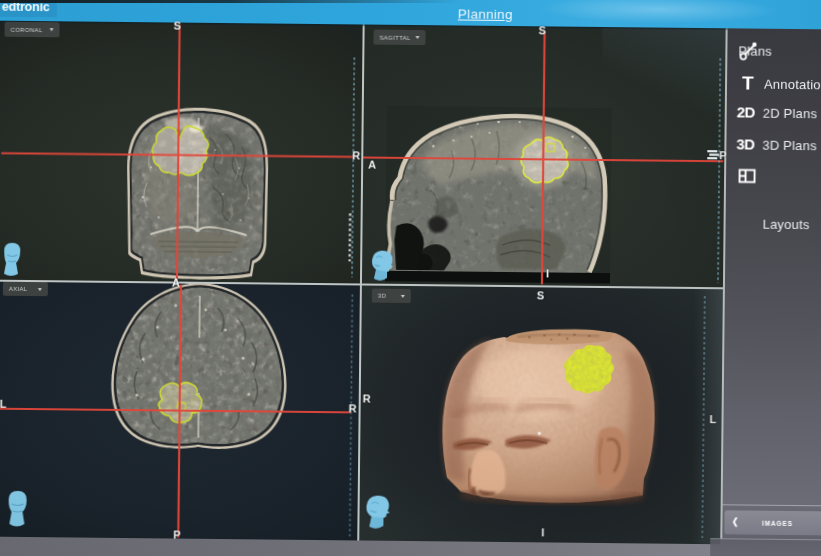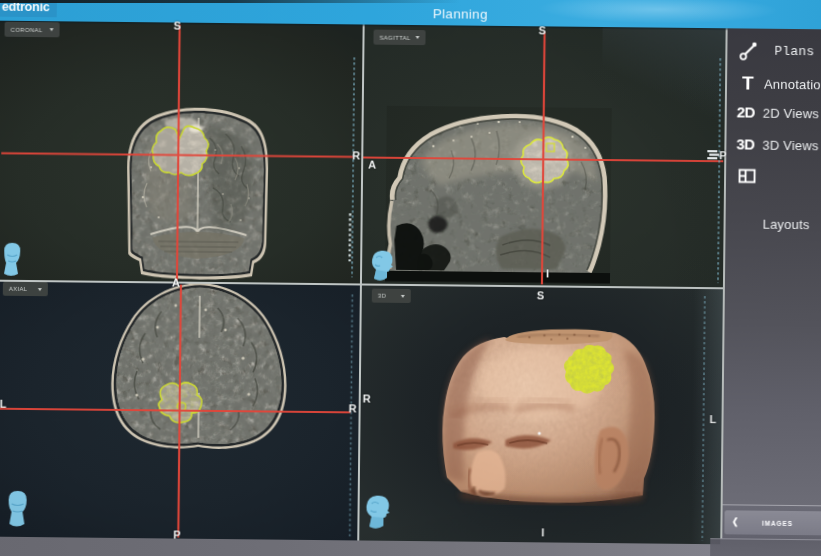--- a/index.html
+++ b/index.html
@@ -6,21 +6,21 @@
   *{box-sizing:border-box;font-family:"Liberation Sans",sans-serif;}
   #scene{position:absolute;left:-12px;top:-12px;width:845px;height:580px;background:#131418;
          transform:rotate(0.6deg);transform-origin:50% 50%;filter:blur(0.4px);}
   #page{position:absolute;left:12px;top:12px;width:821px;height:556px;}
   .abs{position:absolute;}
   
   #topbar{position:absolute;left:-12px;top:-8px;width:845px;height:33px;
           background:radial-gradient(ellipse 120px 14px at 79% 45%, rgba(210,240,255,0.35), rgba(210,240,255,0) 100%),linear-gradient(90deg,#2c9fd4 0%,#2ea5dc 45%,#3aace0 72%,#34a7dd 88%,#2ea1d6 100%);box-shadow:0 1.5px 0 rgba(10,30,40,0.5);}
   #logotile{position:absolute;left:-12px;top:1px;width:66px;height:20px;background:#2a93c8;}
   #logotxt{position:absolute;left:-1px;top:4px;color:#f4fafd;font-size:12.5px;font-weight:bold;letter-spacing:-0.2px;}
-  #planning{position:absolute;left:430px;top:6px;width:80px;text-align:left;color:#eef8fd;font-size:13.5px;letter-spacing:0.3px;}
+  #planning{position:absolute;left:430px;top:6px;width:80px;text-align:right;color:#eef8fd;font-size:13.5px;letter-spacing:0.3px;text-decoration:underline;}
   
   .quad{position:absolute;}
   #qTL{left:-12px;top:25px;width:372px;height:260px;
        background:radial-gradient(ellipse 75% 70% at 50% 58%, #2b332c 0%, #262d27 55%, #212621 85%, #1d2320 100%);}
   #qTR{left:360px;top:25px;width:363px;height:260px;
        background:radial-gradient(ellipse 78% 72% at 45% 60%, #2c342d 0%, #272e29 55%, #232a26 100%);}
   #qBL{left:-12px;top:284px;width:372px;height:258px;
        background:radial-gradient(ellipse 72% 72% at 52% 45%, #1e2830 0%, #1b242c 55%, #161e26 100%);}
   #qBR{left:360px;top:284px;width:363px;height:258px;
        background:linear-gradient(270deg, rgba(95,110,115,0.35) 0%, rgba(95,110,115,0.0) 8%),radial-gradient(ellipse 65% 70% at 52% 48%, #181d20 0%, #1e2427 55%, #272e2e 100%);}
@@ -417,24 +417,24 @@
     </g>
     <text x="15" y="64" fill="#fff" font-size="19" font-weight="bold" font-family="Liberation Serif,serif">T</text>
     <text x="10" y="92" fill="#fff" font-size="15" font-weight="bold" letter-spacing="-0.5">2D</text>
     <text x="10" y="124" fill="#fff" font-size="15" font-weight="bold" letter-spacing="-0.5">3D</text>
     <g>
       <rect x="13.5" y="144.5" width="15" height="12" fill="none" stroke="#fff" stroke-width="1.9"></rect>
       <line x1="19.5" y1="144.5" x2="19.5" y2="156.5" stroke="#fff" stroke-width="1.9"></line>
       <line x1="13.5" y1="150.5" x2="19.5" y2="150.5" stroke="#fff" stroke-width="1.9"></line>
     </g>
   </svg>
-  <span class="mitem" style="left:772px;top:40px;font-family:Liberation Mono, monospace;">Plans</span>
+  <span class="mitem" style="left:736px;top:40px;">Plans</span>
   <span class="mitem" style="left:762px;top:73px;">Annotations</span>
-  <span class="mitem" style="left:761px;top:102px;">2D Views</span>
-  <span class="mitem" style="left:761px;top:134px;">3D Views</span>
+  <span class="mitem" style="left:761px;top:102px;">2D Plans</span>
+  <span class="mitem" style="left:761px;top:134px;">3D Plans</span>
   <span class="mitem" style="left:762px;top:165px;margin-top:48px;">Layouts</span>
 
   <div class="abs" style="left:-12px;top:25px;width:735px;height:516px;pointer-events:none;
     background:radial-gradient(ellipse 95% 95% at 38% 45%, rgba(0,0,0,0) 55%, rgba(4,8,10,0.15) 100%);"></div>
 
   <div class="abs" id="bezel"></div>
 
 </div>
 </div>
 <div style="position:absolute;left:0;top:0;width:460px;height:3px;background:linear-gradient(90deg,rgba(18,22,24,0.95) 0%,rgba(18,22,24,0.75) 50%,rgba(18,22,24,0) 100%);"></div>

